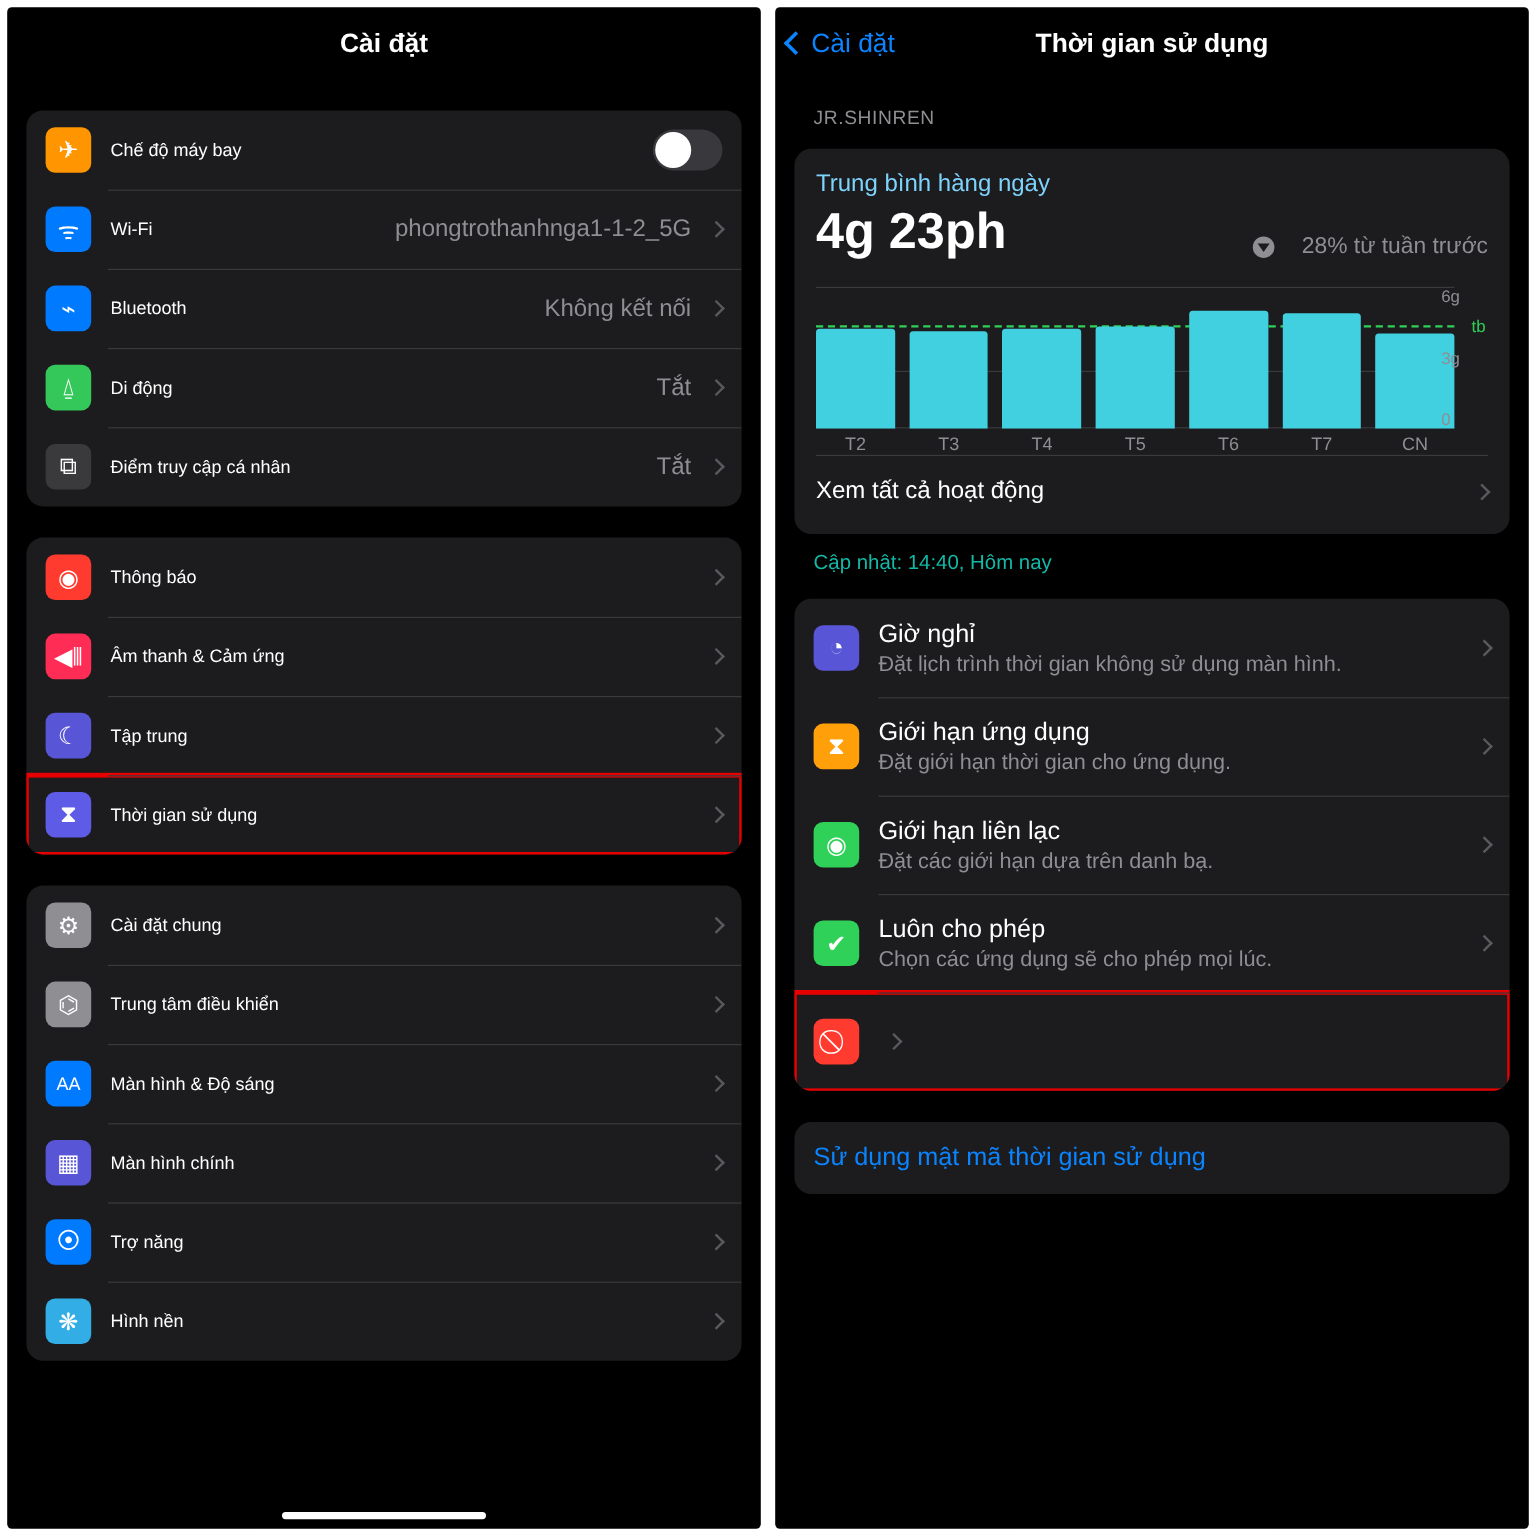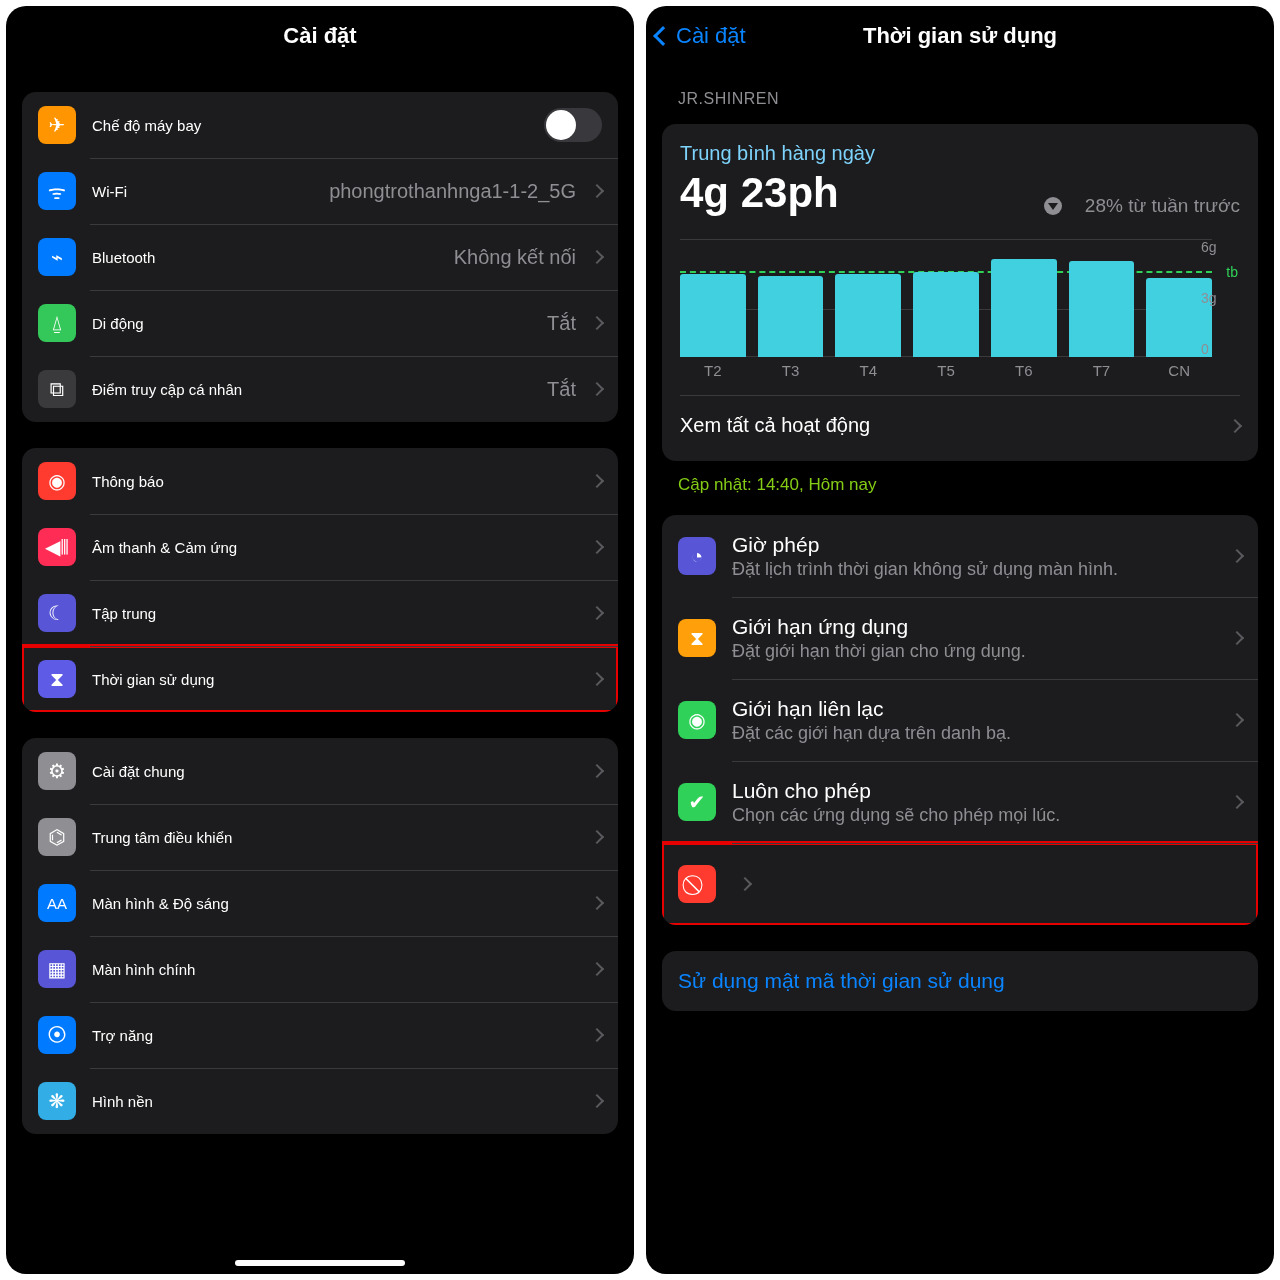--- a/index.html
+++ b/index.html
@@ -9,21 +9,21 @@
     width: 1280px;
     height: 1280px;
     display: flex;
     gap: 12px;
     padding: 6px;
   }
   .phone {
     width: 628px;
     height: 1268px;
     background: #000;
-    border-radius: 20px;
+    border-radius: 4px;
     overflow: hidden;
     display: flex;
     flex-direction: column;
     color: #fff;
     position: relative;
     justify-content: flex-end;
   }
   
   .header {
     height: 60px;
@@ -269,26 +269,25 @@
     gap: 12px;
     color: #8e8e93;
     font-size: 15px;
   }
   .chart-xaxis span { flex: 1; text-align: center; }
   .card-row {
     display: flex;
     align-items: center;
     padding: 18px 0 14px 0;
     border-top: 1px solid #3a3a3c;
-    margin-top: 16px;
     cursor: pointer;
   }
   .card-row .row-title { font-size: 20px; }
   .meta {
-    color: #84cc16;
+    color: #14b8a6;
     font-size: 17px;
     padding: 14px 16px 0 16px;
   }
   .group2 {
     background: #1c1c1e;
     border-radius: 14px;
     overflow: hidden;
     margin-top: 20px;
   }
   .group2 .row { min-height: 82px; padding: 12px 16px; }
@@ -468,21 +467,21 @@
         <div class="chev" style="margin-left:auto"></div>
       </div>
     </div>
 
     <div class="meta">Cập nhật: 14:40, Hôm nay</div>
 
     <div class="group2" id="right-options">
         <div class="row">
           <div class="row-icon ic-indigo glyph">◔</div>
           <div class="row-body">
-            <div class="row-title">Giờ phép</div>
+            <div class="row-title">Giờ nghỉ</div>
             <div class="row-sub">Đặt lịch trình thời gian không sử dụng màn hình.</div>
           </div>
           <div class="chev"></div>
         </div>
         <div class="row">
           <div class="row-icon ic-orange2 glyph">⧗</div>
           <div class="row-body">
             <div class="row-title">Giới hạn ứng dụng</div>
             <div class="row-sub">Đặt giới hạn thời gian cho ứng dụng.</div>
           </div>

